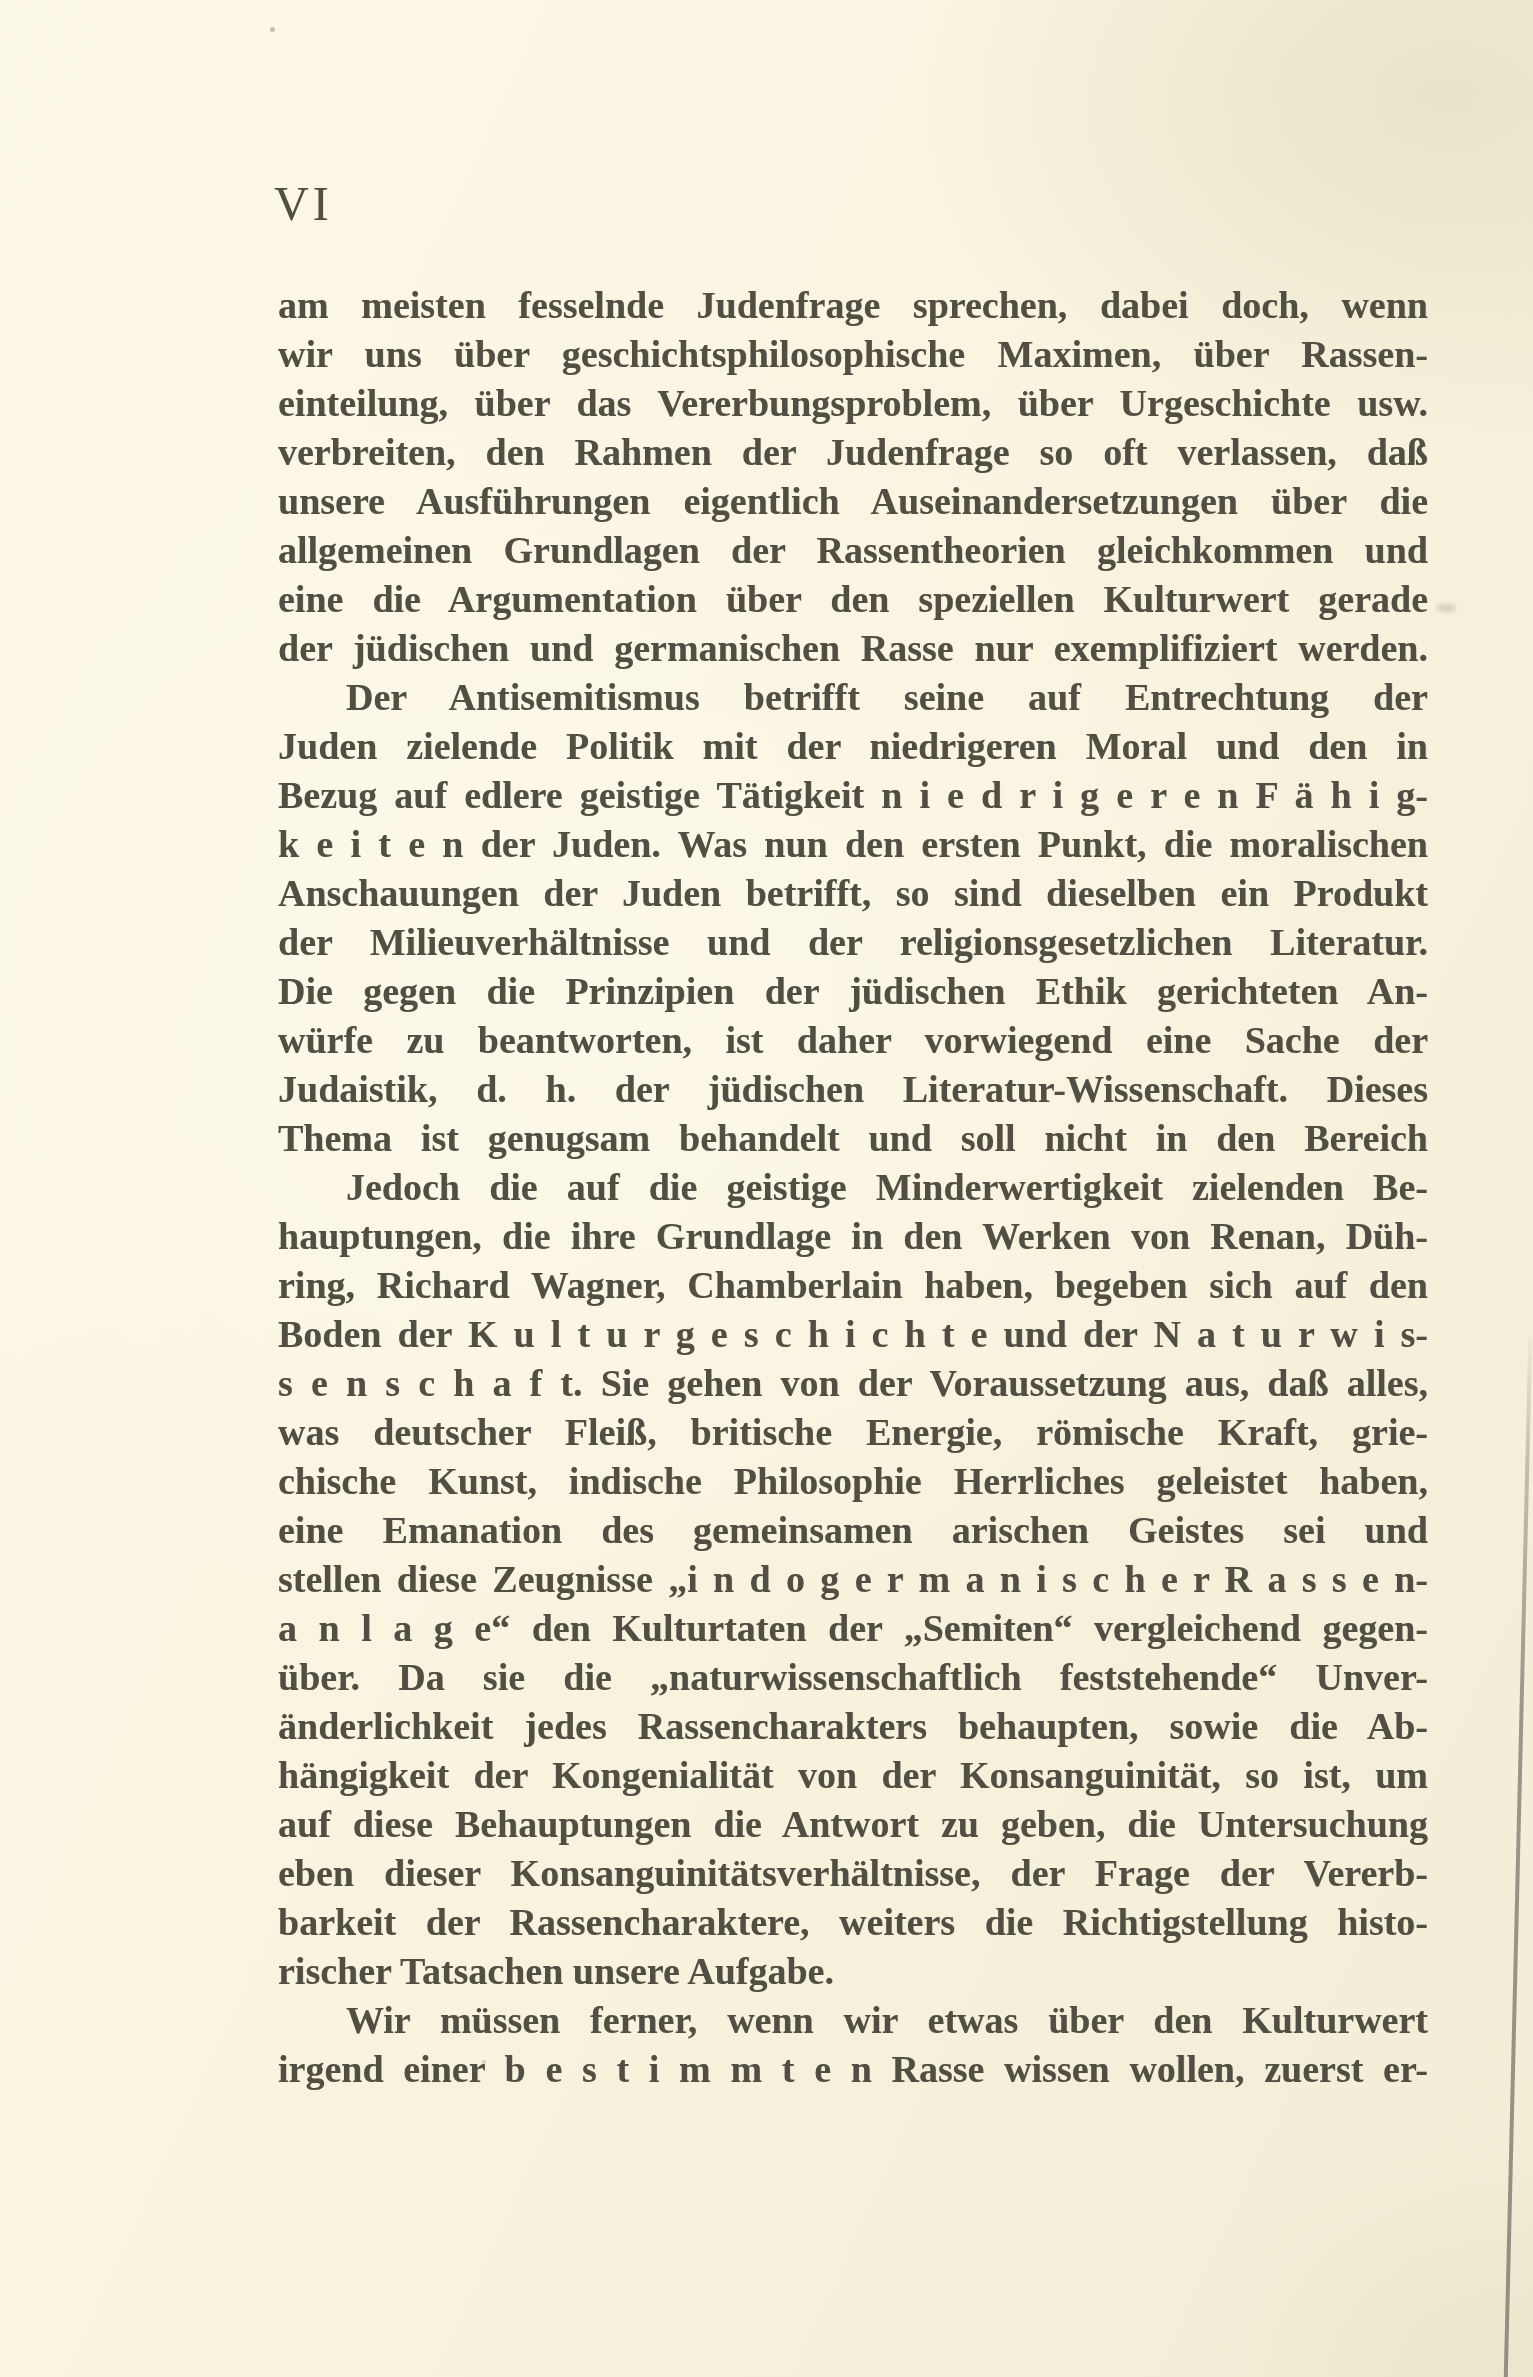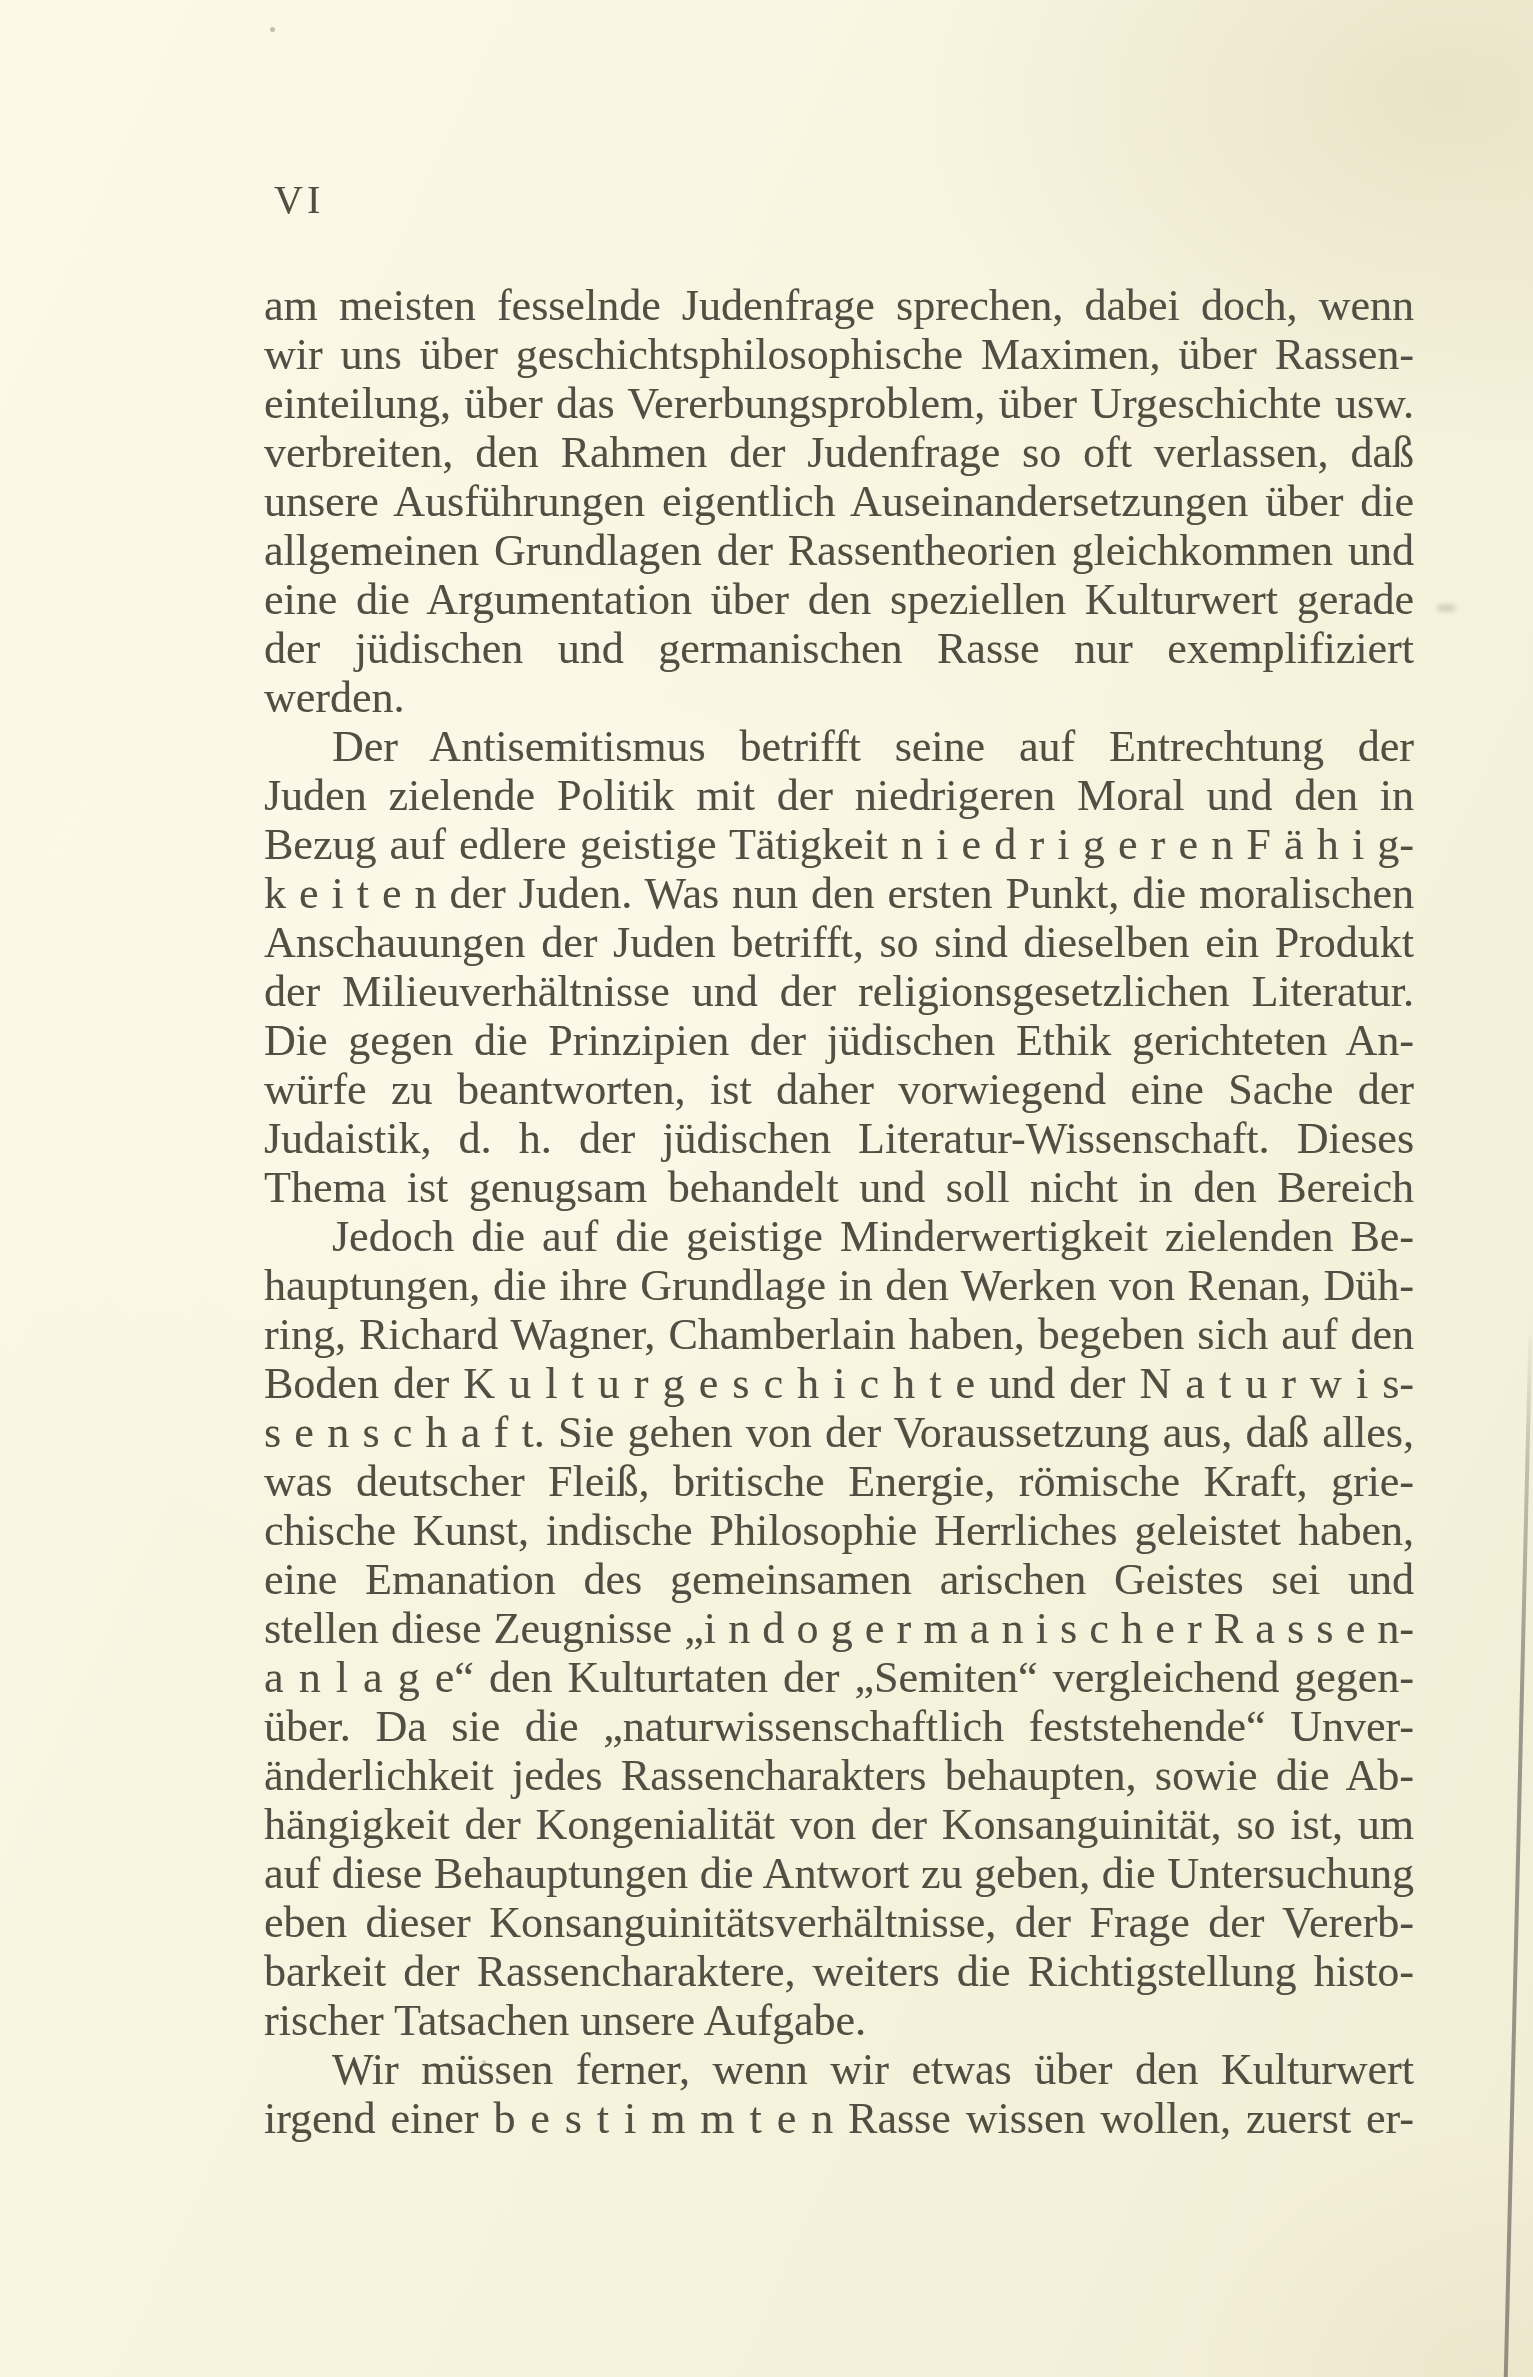--- a/index.html
+++ b/index.html
@@ -17,34 +17,35 @@
     background-image:
       radial-gradient(873px 582px at 94% 4%, rgba(208,203,166,0.38), rgba(208,203,166,0) 62%),
       radial-gradient(524px 408px at 97% 100%, rgba(214,209,176,0.25), rgba(214,209,176,0) 60%),
       radial-gradient(1165px 932px at 38% 42%, rgba(255,252,240,0.55), rgba(255,252,240,0) 70%),
       linear-gradient(115deg, #fdf9e9 0%, #f9f4df 45%, #f2edd5 100%);
   }
   .folio {
     position: absolute;
     left: 274px;
     top: 176px;
-    font-size: 40px;
+    font-size: 48px;
     letter-spacing: 4.1px;
     color: #514e44;
     text-shadow: 0.3px 0.3px 0.6px rgba(82,78,66,0.35);
   }
   .text-block {
     position: absolute;
-    left: 264px;
+    left: 278px;
     top: 281px;
     width: 1150px;
-    font-size: 44px;
+    font-size: 38px;
     line-height: 49px;
     color: #514e44;
     text-shadow: 0.3px 0.3px 0.6px rgba(82,78,66,0.30);
+    font-weight: bold;
   }
   .ln {
     text-align: justify;
     text-align-last: justify;
     white-space: normal;
   }
   .ln.ind { text-indent: 68px; }
   .ln.rag { text-align: left; text-align-last: left; }
   .page-edge-line {
     position: absolute;

